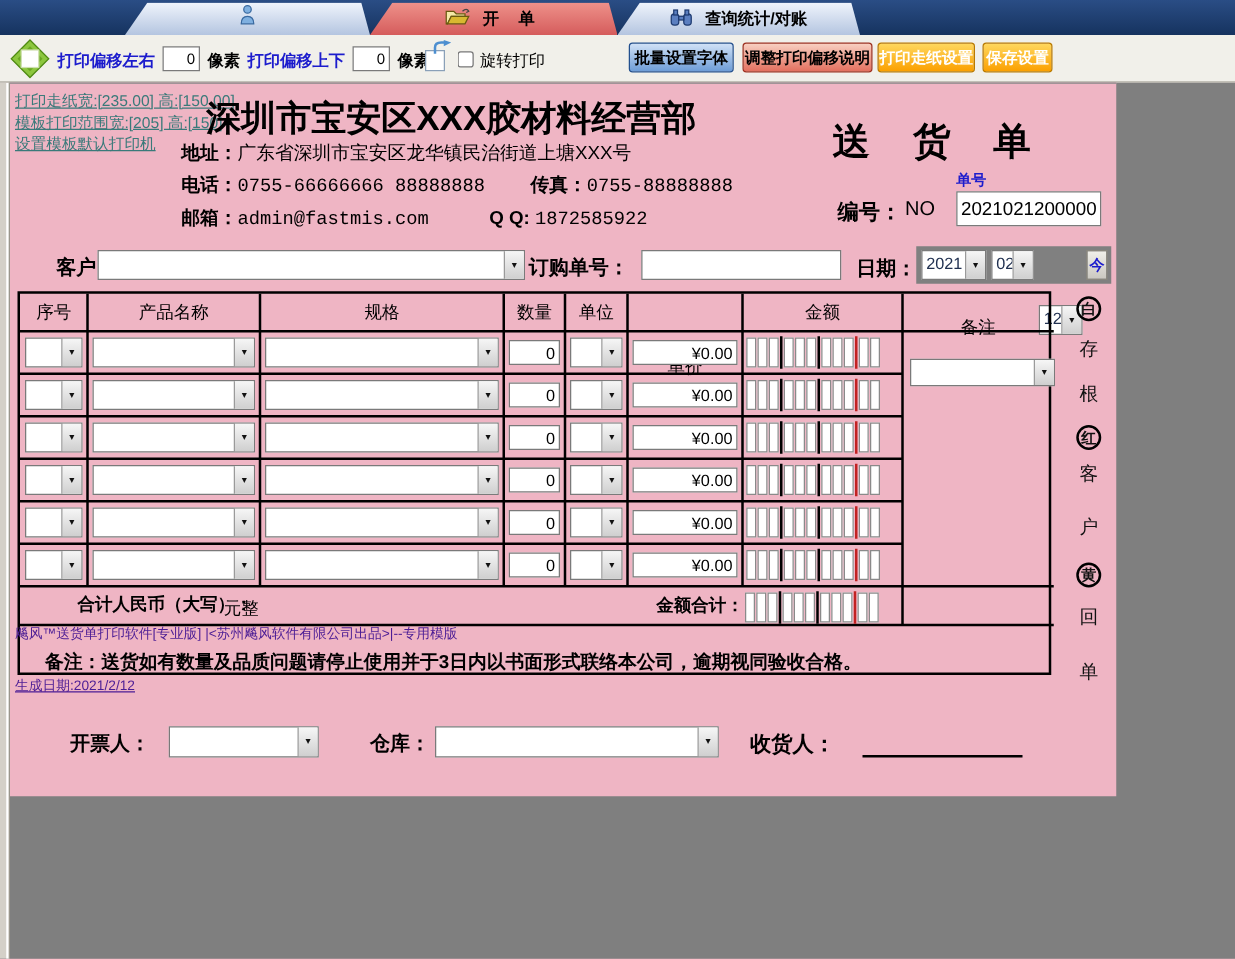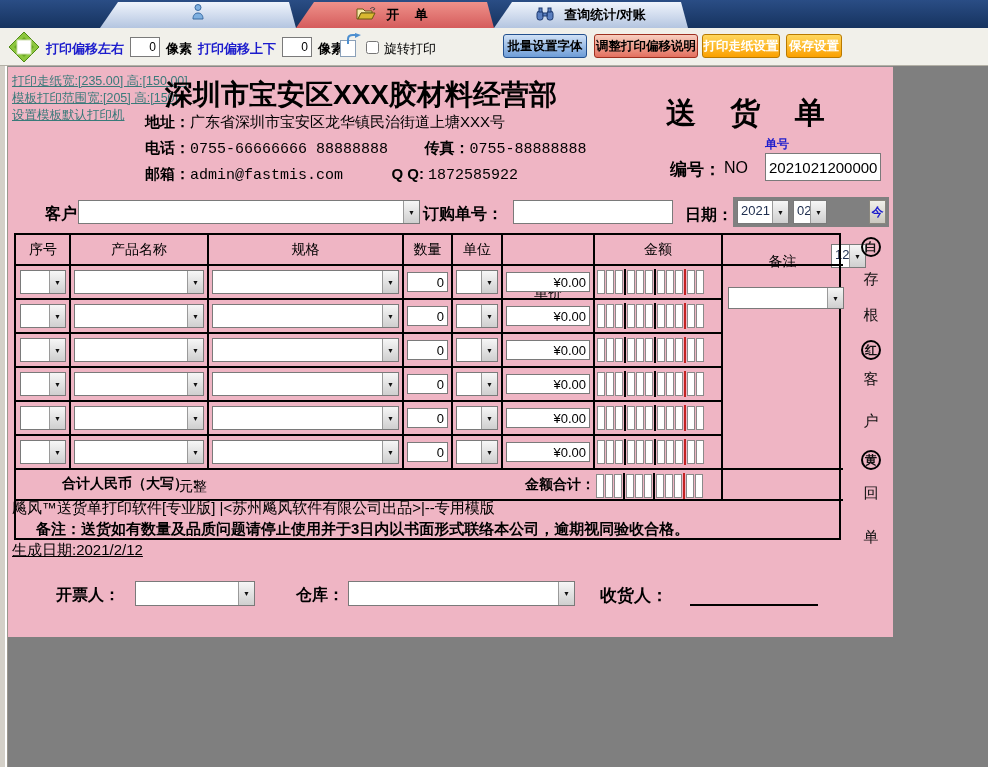--- a/index.html
+++ b/index.html
@@ -69,21 +69,21 @@
   .vline { position:absolute; top:0; width:2px; background:#000; }
   .hline { position:absolute; left:0; height:2px; background:#000; }
   .col-head { position:absolute; top:6px; font-size:14px; text-align:center; }
   .qty-input { position:absolute; width:41px; height:20px; text-align:right; font-size:13px; }
   .price-input { position:absolute; width:84px; height:20px; text-align:right; font-size:13px; }
   .money-grid { position:absolute; height:26px; display:flex; align-items:center; }
   .mcell { width:8px; height:24px; background:#fff; border:1px solid #8a8a8a; margin-right:1px; }
   .mdiv  { width:2px; height:26px; background:#000; margin-right:1px; }
   .mdiv.red { background:#c22222; }
   .totals-label { position:absolute; font-size:14px; font-weight:bold; }
-  .overlay-blue { position:absolute; color:#000000; font-size:15px; }
+  .overlay-blue { position:absolute; color:#4c1d95; font-size:11px; }
   .remark-line { position:absolute; font-size:15px; font-weight:bold; }
   .gen-date { text-decoration:underline; cursor:pointer; }
   
   .copy-item { position:absolute; left:846px; width:34px; text-align:center; font-size:15px; color:#111; }
   .copy-circle { display:inline-block; width:20px; height:20px; border:2px solid #000; border-radius:50%;
                  font-size:12px; line-height:16px; font-weight:bold; }
   .sign-line { position:absolute; left:682px; top:537px; width:128px; border-bottom:2px solid #000; }
   .icon { display:inline-block; }
 </style>
 </head>

